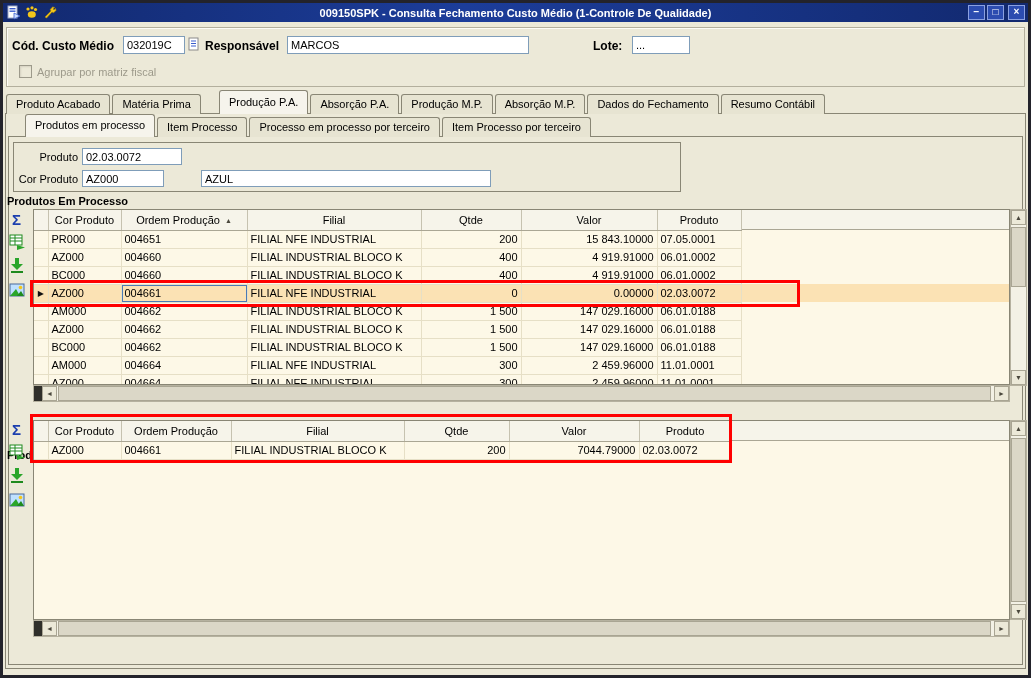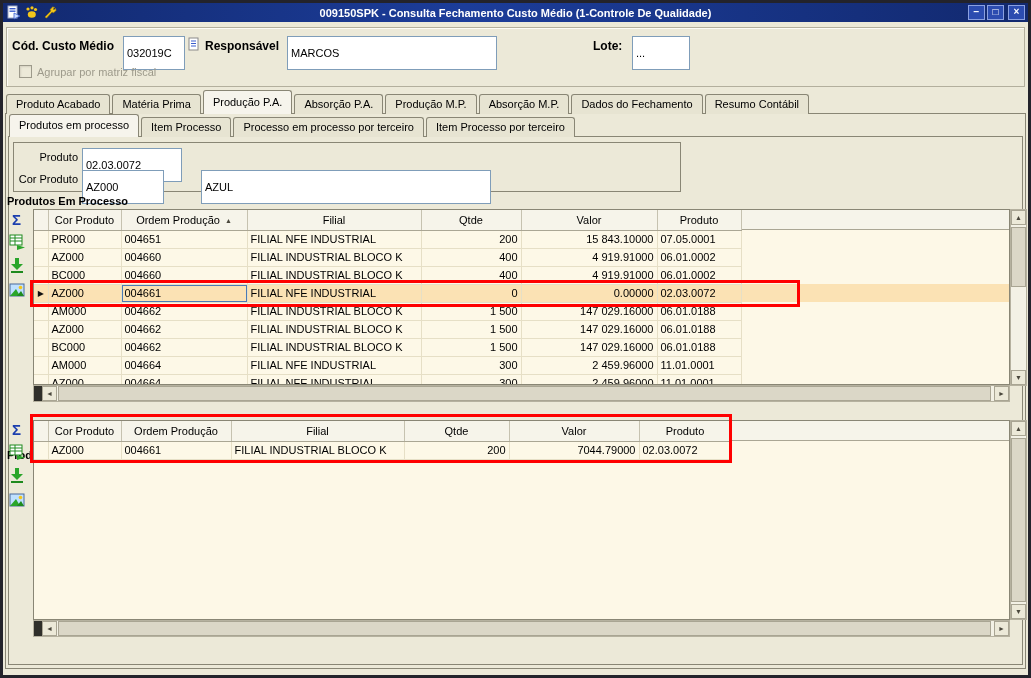--- a/index.html
+++ b/index.html
@@ -32,37 +32,37 @@
   .tb-btn.close { margin-left:4px; }
 
   
   .header-panel {
     left:6px; top:27px; width:1019px; height:60px;
     border:1px solid #b3af9d; box-shadow:inset 1px 1px 0 #fdfcf6; background:#ece9d8;
   }
   .fld-label { position:absolute; font-weight:bold; font-size:12px; white-space:nowrap; }
   .input {
     position:absolute; height:18px; border:1px solid #7f9db9; background:#fff;
-    font-family:"Liberation Sans",sans-serif; font-size:11px; padding:16px 3px; color:#000;
+    font-family:"Liberation Sans",sans-serif; font-size:11px; padding:0 3px; color:#000;
   }
   .checkbox {
     position:absolute; width:13px; height:13px; border:1px solid #9d9a8b;
     background:#ece9d8; box-shadow:inset 1px 1px 2px #d5d1c1;
   }
   .checkbox-label { position:absolute; color:#9d9a8b; font-size:11px; }
 
   
   .tabstrip { position:absolute; display:flex; align-items:flex-end; z-index:5; }
   #main-tabs { left:6px; top:90px; height:24px; }
   #sub-tabs  { left:9px; top:114px; height:23px; z-index:7; }
   .tab {
     height:20px; line-height:19px; padding:0 9px; border:1px solid #898675; border-bottom:none;
     background:#e7e4d2; border-radius:3px 3px 0 0; margin-right:2px; white-space:nowrap; cursor:default;
   }
-  .tab.selected { height:24px; line-height:23px; background:#f6f4ec; position:relative; z-index:8; }
+  .tab.selected { height:24px; line-height:23px; background:#f6f4ec; position:relative; z-index:8;margin-left:16px; }
   #sub-tabs .tab.selected { height:23px; line-height:21px; }
   .tab-box { left:5px; top:113px; width:1021px; height:556px; border:1px solid #898675; background:#ece9d8; }
   .sub-box { left:8px; top:136px; width:1015px; height:529px; border:1px solid #898675; }
 
   
   .product-panel { left:13px; top:142px; width:668px; height:50px; border:1px solid #898675; }
   .pp-label { position:absolute; width:62px; text-align:right; font-size:11px; }
   .section-label { position:absolute; font-weight:bold; font-size:11px; }
 
   
@@ -148,21 +148,21 @@
     <input class="input" style="left: 116px; top: 8px; width: 62px;" value="032019C">
     <span class="abs" style="left:181px;top:9px;width:13px;height:15px;">
       <svg width="13" height="15" viewBox="0 0 13 15">
           <rect x="1" y="1" width="9" height="12" fill="#fff" stroke="#8a8a8a"></rect>
           <line x1="3" y1="4" x2="8" y2="4" stroke="#3a5ccc"></line>
           <line x1="3" y1="6.5" x2="8" y2="6.5" stroke="#3a5ccc"></line>
           <line x1="3" y1="9" x2="8" y2="9" stroke="#3a5ccc"></line>
         </svg>
     </span>
     <span class="fld-label" style="left:198px;top:11px;">Responsável</span>
-    <input class="input" style="left: 280px; top: 8px; width: 210px;" value="MARCOS">
+    <input class="input" style="left: 280px; top: 8px; width: 242px;" value="MARCOS">
     <span class="fld-label" style="left:586px;top:11px;">Lote:</span>
     <input class="input" style="left: 625px; top: 8px; width: 58px;" value="...">
     <span class="checkbox" style="left:12px;top:37px;"></span>
     <span class="checkbox-label" style="left:30px;top:38px;">Agrupar por matriz fiscal</span>
   </div>
 
   <div class="abs tab-box"></div>
   <div class="tabstrip" id="main-tabs">
       <div class="tab">Produto Acabado</div>
       <div class="tab">Matéria Prima</div>

